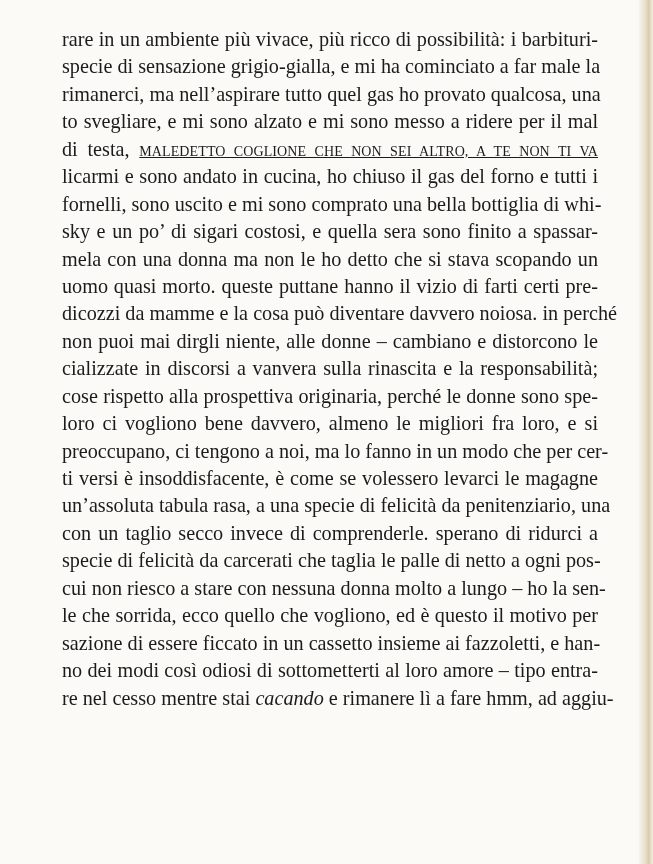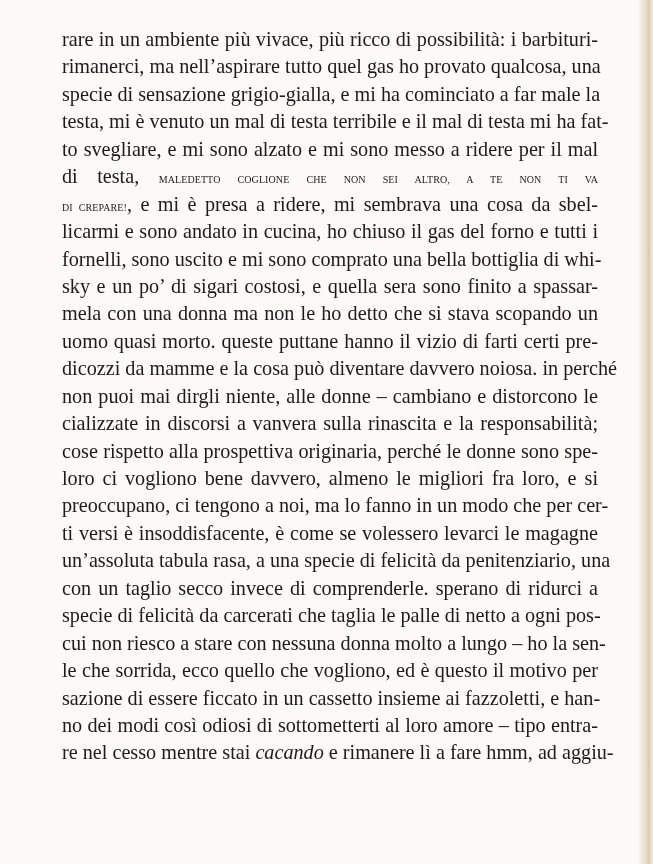--- a/index.html
+++ b/index.html
@@ -15,35 +15,33 @@
   .text-block {
     position:absolute; left:62px; top:26px; width:536px;
     font-family:"Liberation Serif", "DejaVu Serif", serif;
     font-size:20.2px; line-height:27.45px; color:#1b1b1b;
   }
   .line {
     display:block; white-space:nowrap;
     text-align:justify; text-align-last:justify;
     height:27.45px;
   }
-  .caps { font-size:10px; letter-spacing:0.1px; }
+  .caps { font-size:14px; letter-spacing:0.1px;text-decoration:underline; }
   .it { font-style:italic; }
 </style>
 </head>
 <body>
 
 <div class="page-edge"></div>
 <div class="text-block" id="text-block">
     <span class="line"><span>rare in un ambiente più vivace, più ricco di possibilità: i barbituri-</span></span>
+    <span class="line"><span>specie di sensazione grigio-gialla, e mi ha cominciato a far male la</span></span>
     <span class="line"><span>rimanerci, ma nell’aspirare tutto quel gas ho provato qualcosa, una</span></span>
-    <span class="line"><span>specie di sensazione grigio-gialla, e mi ha cominciato a far male la</span></span>
-    <span class="line"><span>testa, mi è venuto un mal di testa terribile e il mal di testa mi ha fat-</span></span>
     <span class="line"><span>to svegliare, e mi sono alzato e mi sono messo a ridere per il mal</span></span>
     <span class="line"><span>di testa, </span><span class="caps">MALEDETTO COGLIONE CHE NON SEI ALTRO, A TE NON TI VA</span></span>
-    <span class="line"><span class="caps">DI CREPARE!</span><span>, e mi è presa a ridere, mi sembrava una cosa da sbel-</span></span>
     <span class="line"><span>licarmi e sono andato in cucina, ho chiuso il gas del forno e tutti i</span></span>
     <span class="line"><span>fornelli, sono uscito e mi sono comprato una bella bottiglia di whi-</span></span>
     <span class="line"><span>sky e un po’ di sigari costosi, e quella sera sono finito a spassar-</span></span>
     <span class="line"><span>mela con una donna ma non le ho detto che si stava scopando un</span></span>
     <span class="line"><span>uomo quasi morto. queste puttane hanno il vizio di farti certi pre-</span></span>
     <span class="line"><span>dicozzi da mamme e la cosa può diventare davvero noiosa. in perché</span></span>
     <span class="line"><span>non puoi mai dirgli niente, alle donne – cambiano e distorcono le</span></span>
     <span class="line"><span>cializzate in discorsi a vanvera sulla rinascita e la responsabilità;</span></span>
     <span class="line"><span>cose rispetto alla prospettiva originaria, perché le donne sono spe-</span></span>
     <span class="line"><span>loro ci vogliono bene davvero, almeno le migliori fra loro, e si</span></span>

